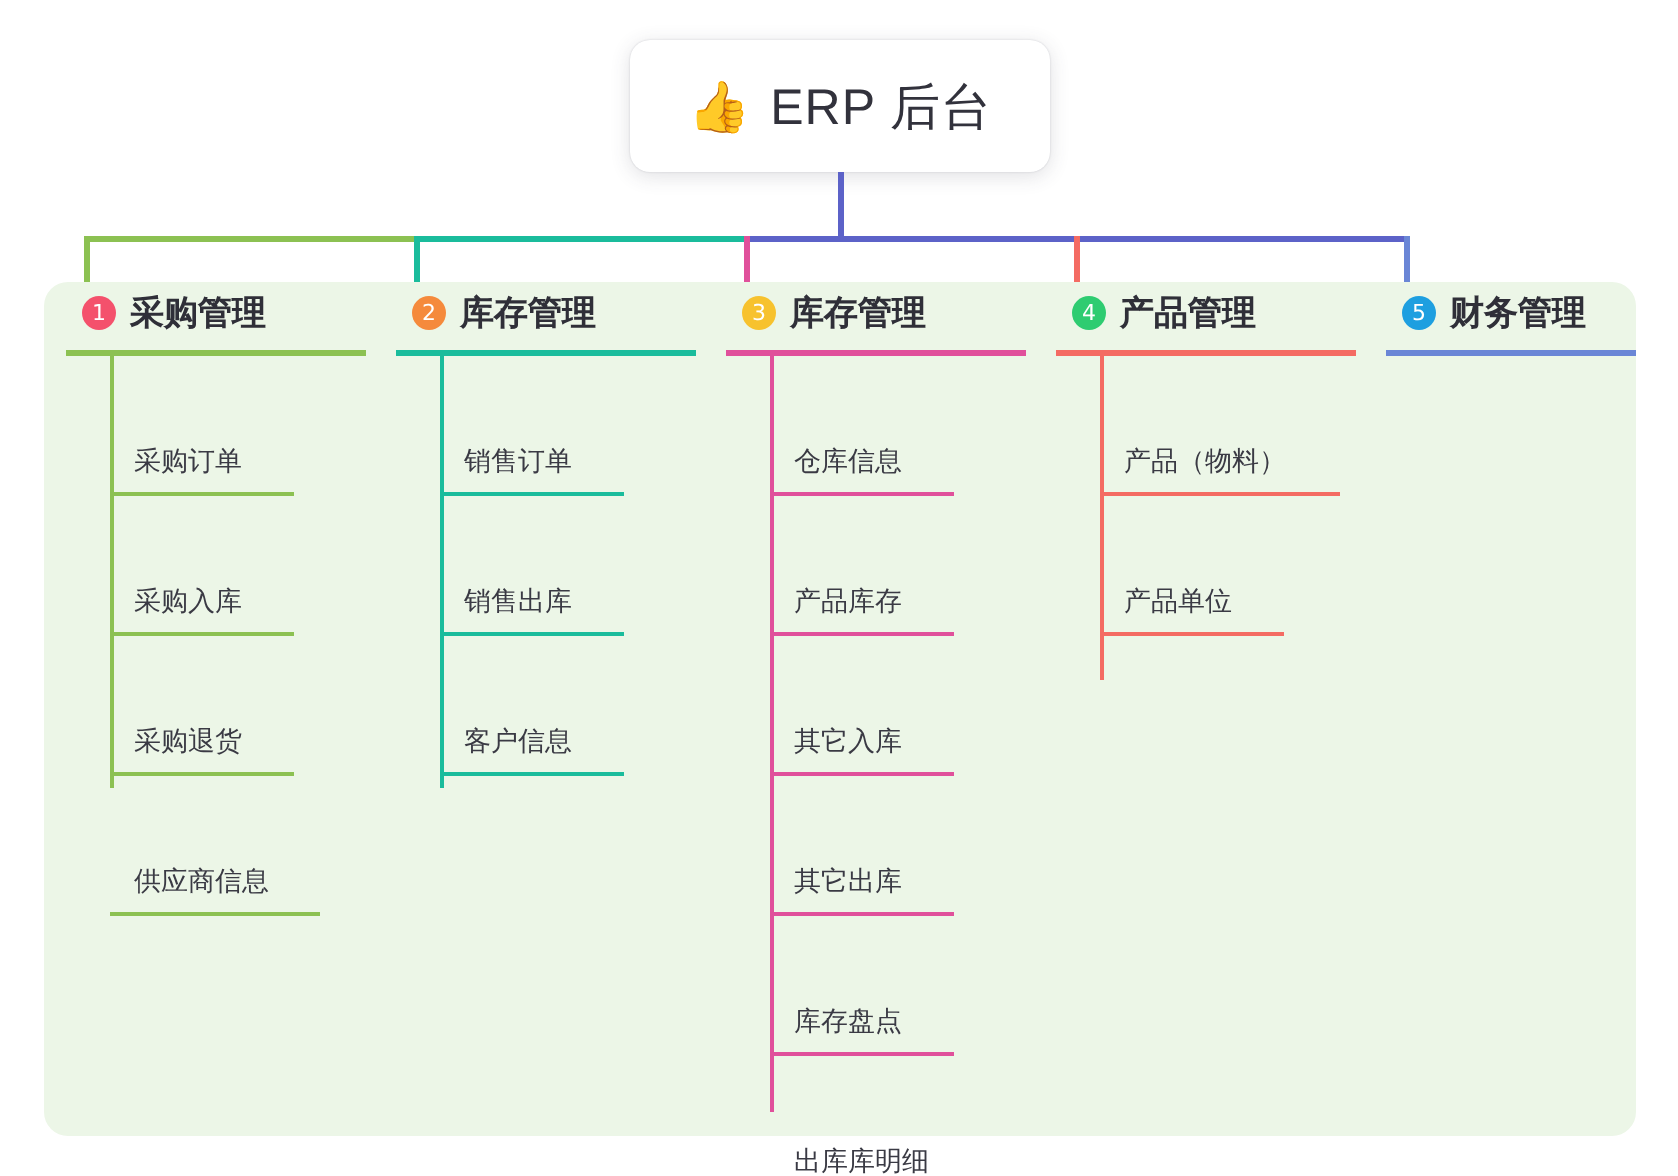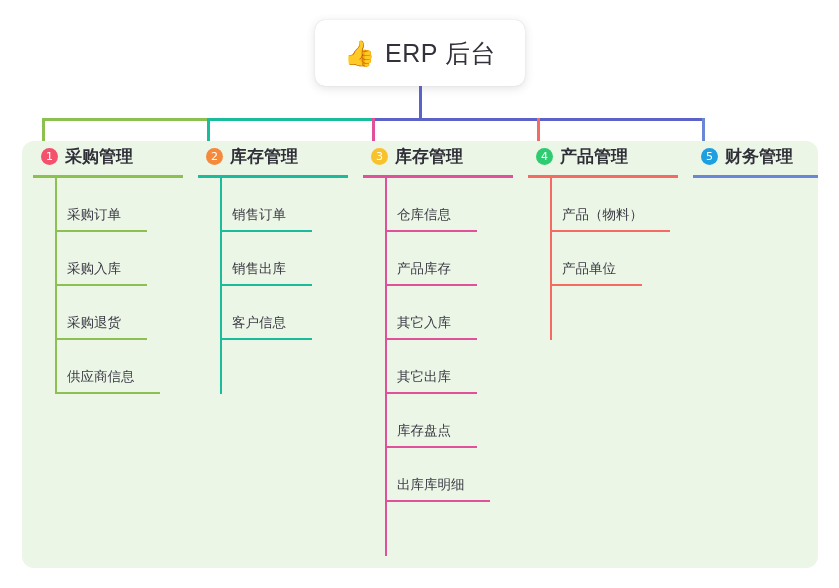--- a/index.html
+++ b/index.html
@@ -117,21 +117,21 @@
     box-sizing: border-box;
   }
   .spine {
     position: absolute;
     left: 22px;
     top: 0;
     width: 2px;
   }
   .leaf {
     position: relative;
-    height: 54px;
+    height: 70px;
     box-sizing: border-box;
   }
   .leaf-label {
     position: absolute;
     left: 12px;
     bottom: 8px;
     font-size: 13.5px;
     color: #3a3a44;
     white-space: nowrap;
   }

